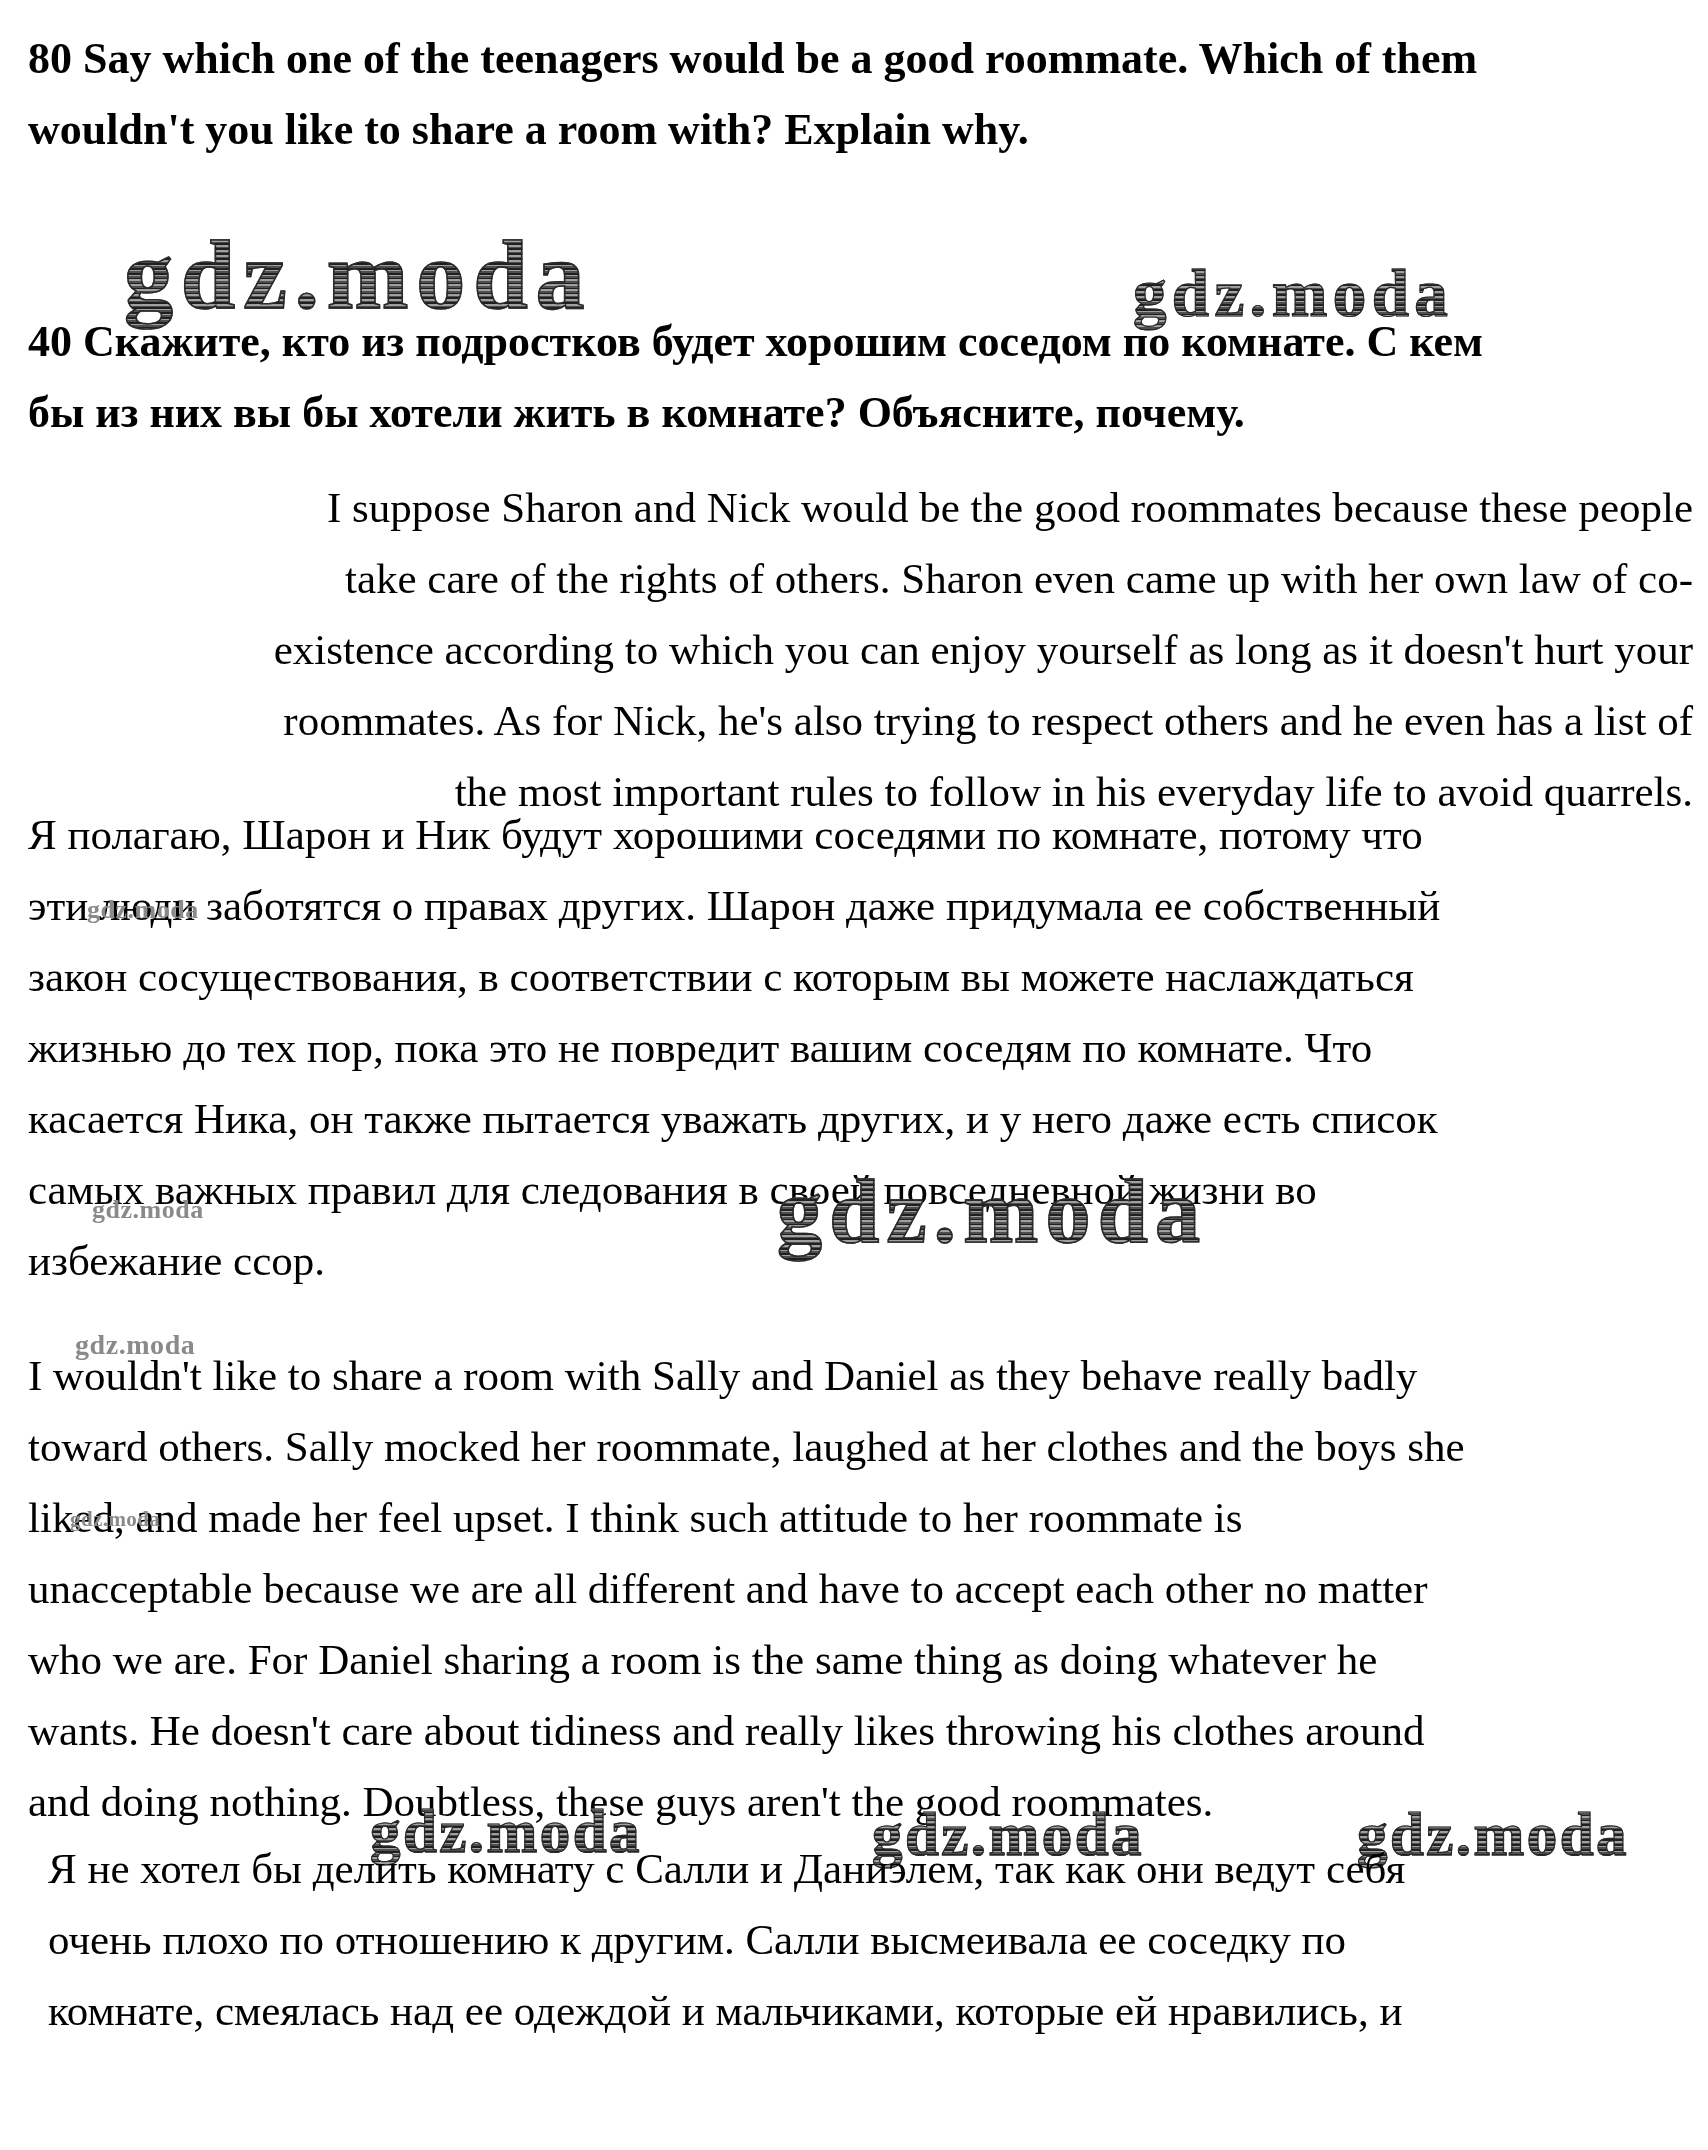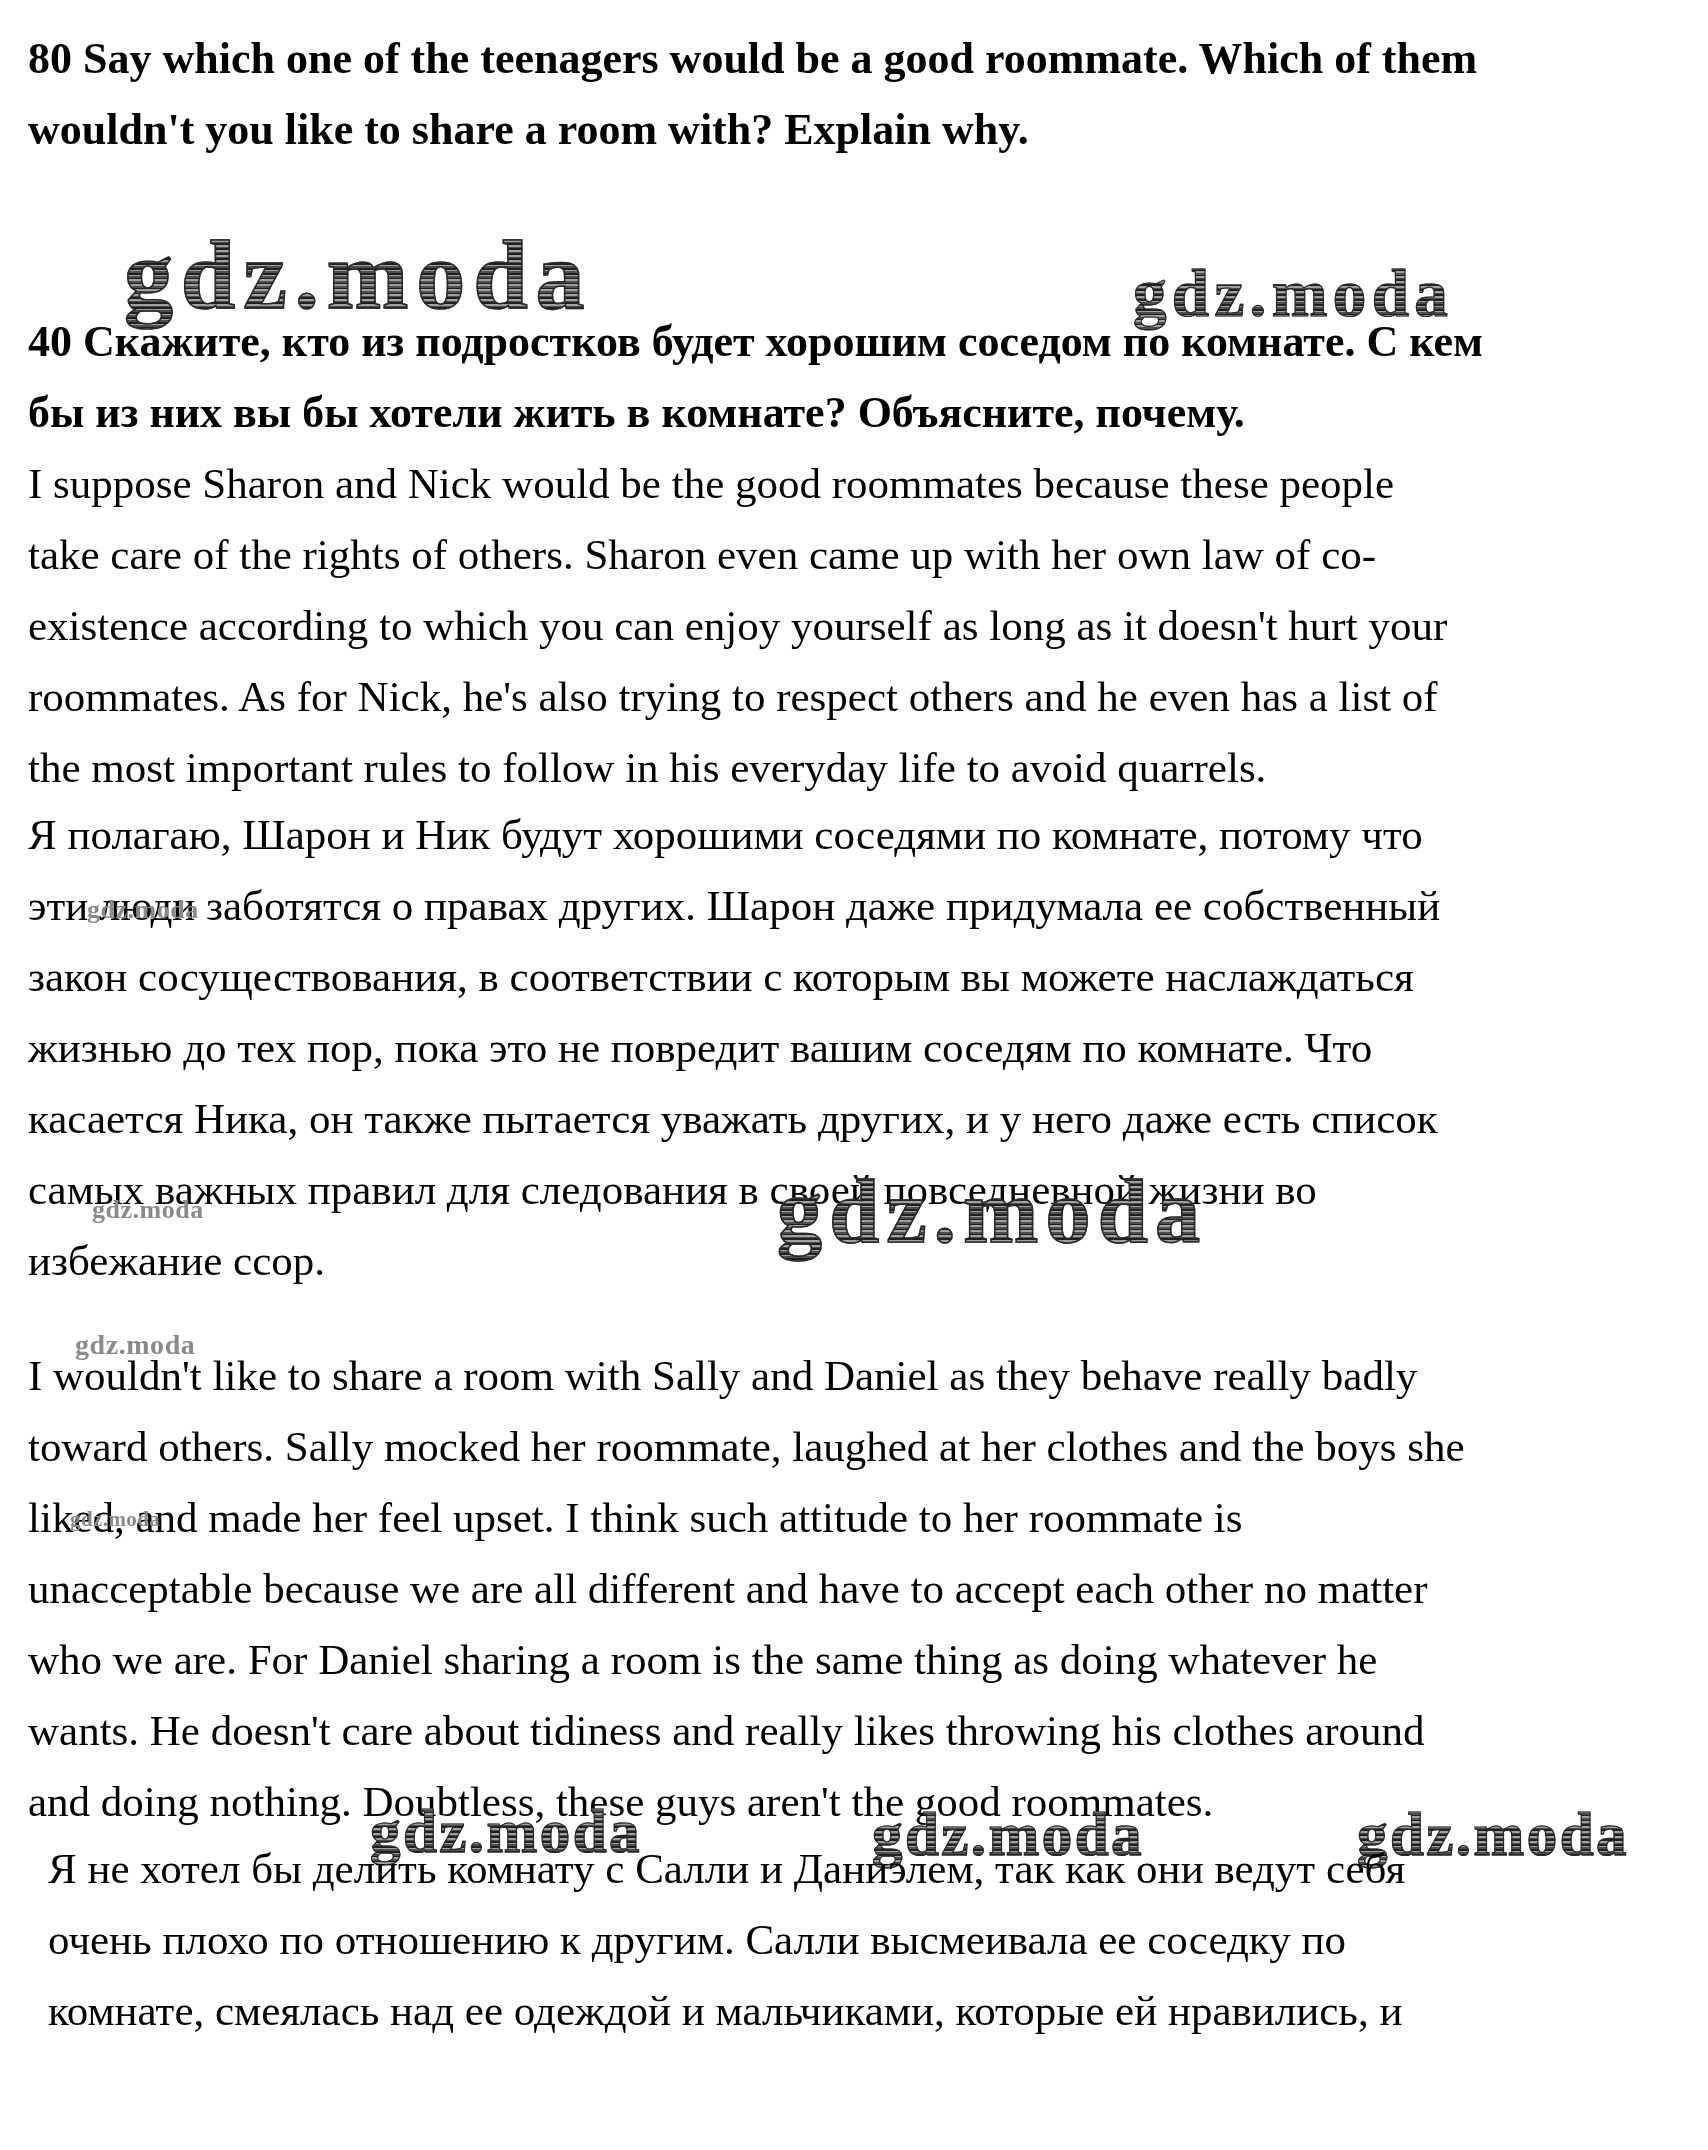--- a/index.html
+++ b/index.html
@@ -57,21 +57,21 @@
     font-weight: bold;
     white-space: nowrap;
     color: #8a8a8a;
     background: none;
     -webkit-text-stroke: 0;
     letter-spacing: 0.02em;
   }
   
   .h-en    { top: 23px; }
   .h-ru    { top: 306px; }
-  .p-en-1  { top: 448px; }
+  .p-en-1  { top: 472px; text-align: right; }
   .p-ru-1  { top: 799px; }
   .p-en-2  { top: 1340px; }
   .p-ru-2  { top: 1833px; margin-left: 20px; }
 
   .wm-a    { left: 124px;  top: 219px;  }   
   .wm-b    { left: 1133px; top: 255px;  }   
   .wm-mid  { left: 777px;  top: 1160px; font-size: 90px; } 
   .wm-s1   { left: 87px;  top: 895px; font-size: 26px; }
   .wm-s2   { left: 92px;  top: 1195px; font-size: 26px; }
   .wm-s3   { left: 75px;   top: 1329px; font-size: 28px; }

